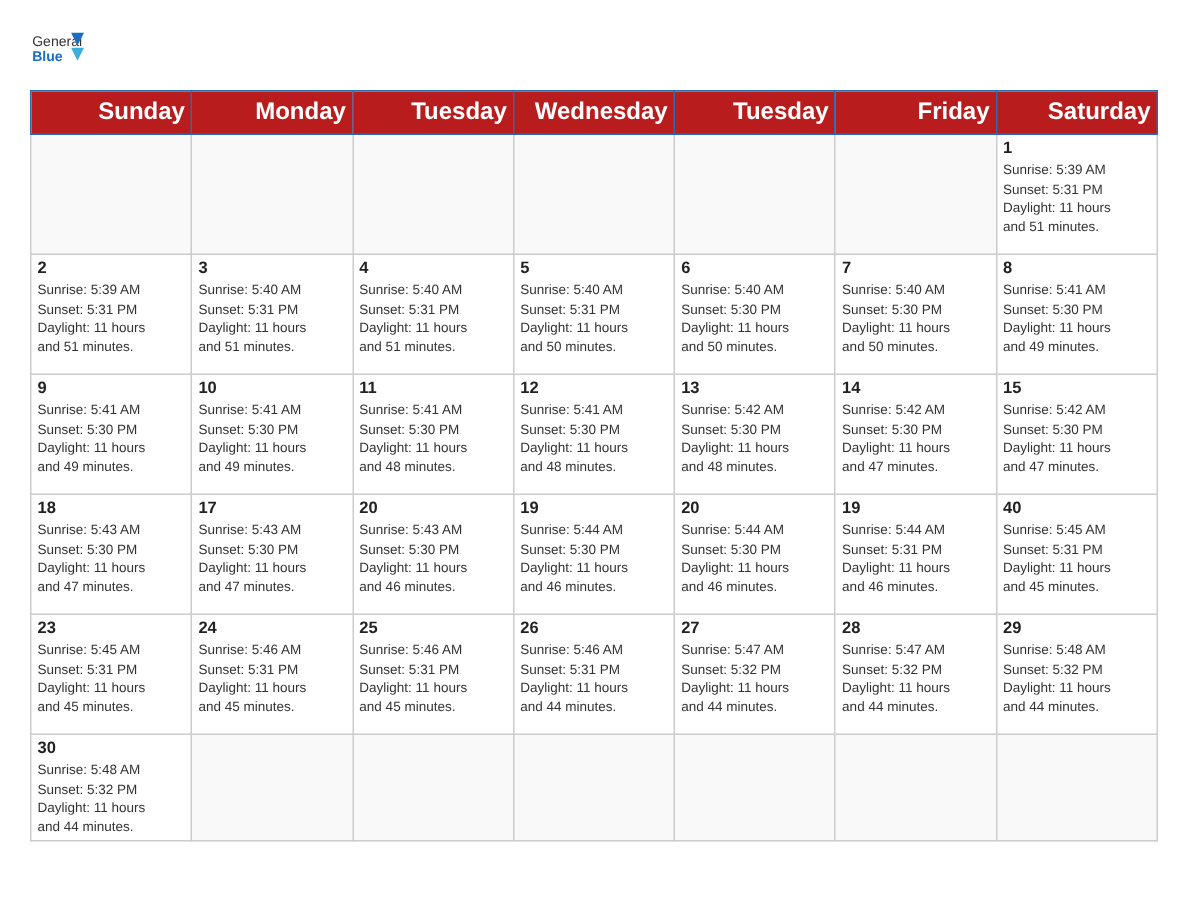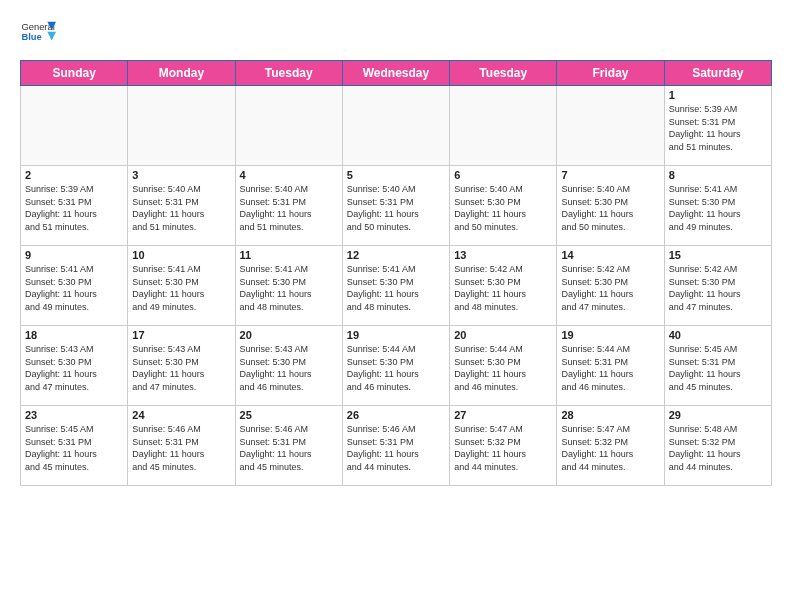--- a/index.html
+++ b/index.html
@@ -37,26 +37,26 @@
       font-size: 14px;
       font-weight: normal;
       color: #444;
     }
     .calendar {
       width: 100%;
       border-collapse: collapse;
       border: 1px solid #ccc;
     }
     .calendar th {
-      background: #ec4899;
+      background: #b91c1c;
       color: #fff;
-      font-size: 12px;
+      font-size: 16px;
       font-weight: bold;
       padding: 5px 4px;
-      text-align: center;
+      text-align: right;
       border: 1px solid #2a6aad;
     }
     .calendar td {
       width: calc(100%/7);
       vertical-align: top;
       border: 1px solid #ccc;
       padding: 3px 4px;
       font-size: 9.5px;
       color: #333;
       height: 80px;
@@ -324,14 +324,29 @@
 and 44 minutes.</div>
         </td>
         <td>
           <span class="day-number">29</span>
           <div class="day-info" style="white-space: pre-line;">Sunrise: 5:48 AM
 Sunset: 5:32 PM
 Daylight: 11 hours
 and 44 minutes.</div>
         </td>
       </tr>
+      <tr class="last-row">
+        <td>
+          <span class="day-number">30</span>
+          <div class="day-info" style="white-space: pre-line;">Sunrise: 5:48 AM
+Sunset: 5:32 PM
+Daylight: 11 hours
+and 44 minutes.</div>
+        </td>
+        <td class="empty"></td>
+        <td class="empty"></td>
+        <td class="empty"></td>
+        <td class="empty"></td>
+        <td class="empty"></td>
+        <td class="empty"></td>
+      </tr>
     </tbody>
 </table>
 
 </body></html>

